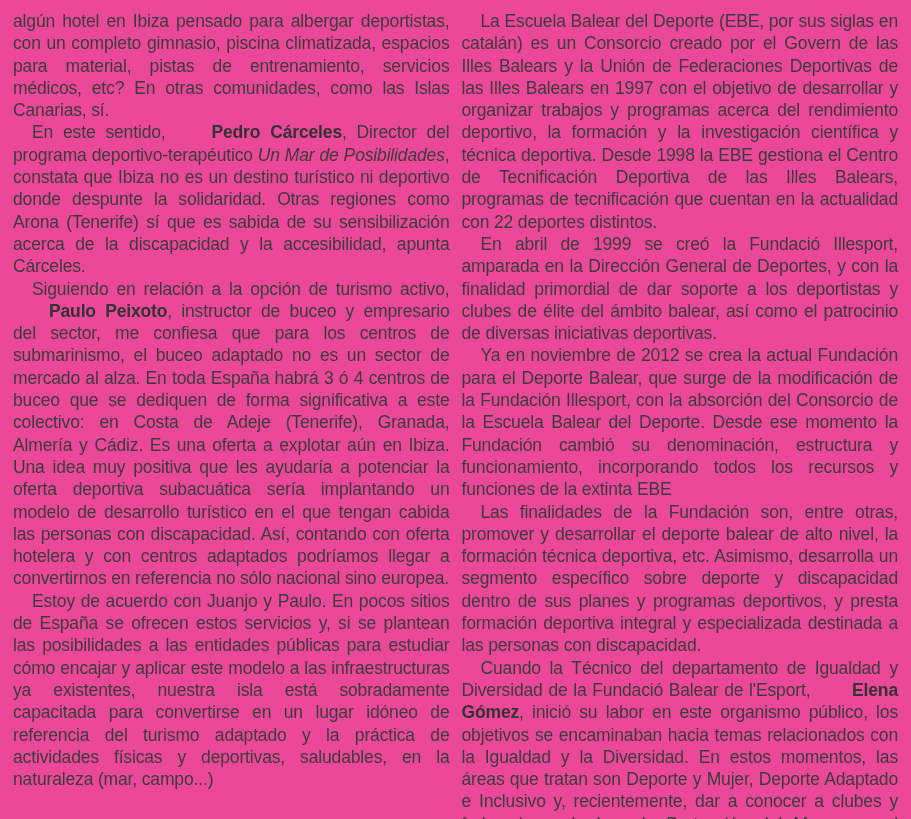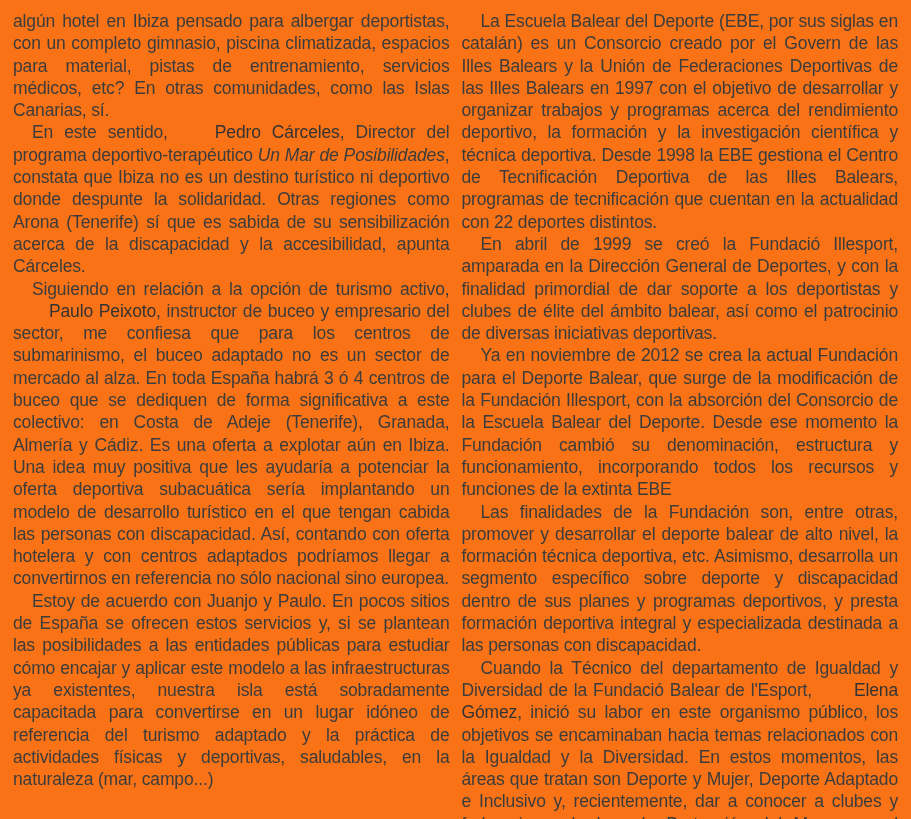--- a/index.html
+++ b/index.html
@@ -13,41 +13,41 @@
     overflow: hidden;
     font-family: "Liberation Sans", "DejaVu Sans", sans-serif;
   }
   .page {
     box-sizing: border-box;
     width: 911px;
     height: 819px;
     padding: 10px 13px 8px 13px;
     display: flex;
     column-gap: 12px;
-    background: #f97316;
+    background: #ec4899;
   }
   .col {
     flex: 1 1 0;
     min-width: 0;
   }
   .para {
     margin: 0;
     color: #3c3c3c;
     font-size: 17.5px;
     line-height: 22.3px;
     letter-spacing: -0.15px;
     text-align: justify;
     hyphens: auto;
     -webkit-hyphens: auto;
   }
   .para.indent {
     text-indent: 19px;
   }
   .seg-bold {
-    font-weight: 400;
+    font-weight: 700;
     color: #333333;
     padding-left: 36px;
   }
   .seg-italic {
     font-style: italic;
   }
 </style>
 </head>
 <body>
 

